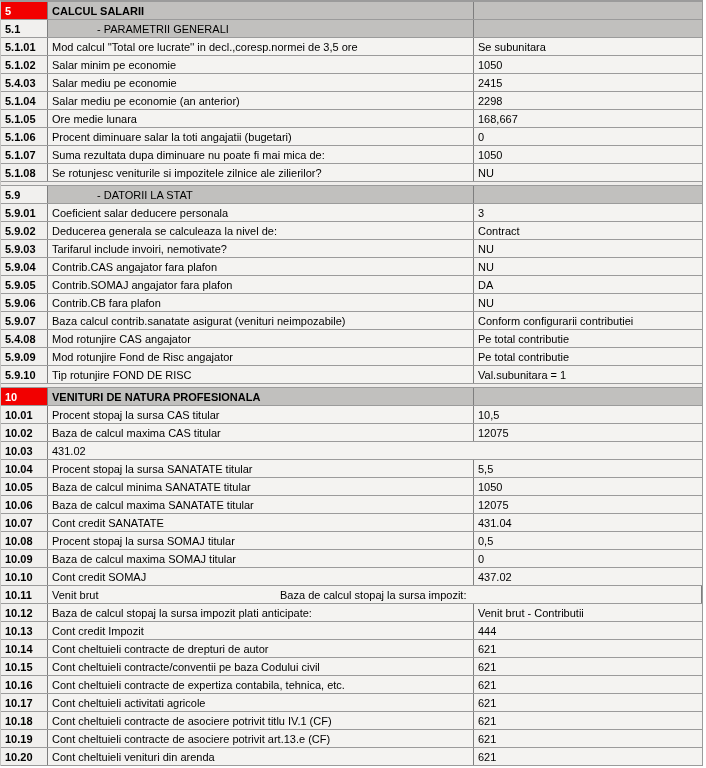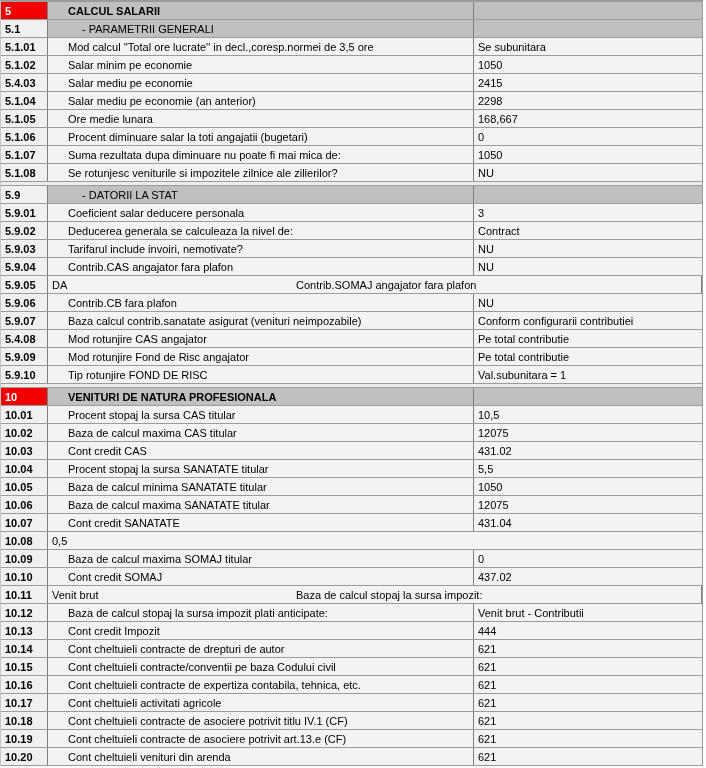--- a/index.html
+++ b/index.html
@@ -41,21 +41,21 @@
   }
   .cell-code {
     width: 47px;
     padding-left: 4px;
     font-weight: bold;
     background: var(--code-bg);
     border-right: 1px solid var(--border-v);
   }
   .cell-desc {
     width: 426px;
-    padding-left: 20px;
+    padding-left: 4px;
     background: var(--cell-light);
     border-right: 1px solid var(--border-v);
   }
   .cell-value {
     flex: 1;
     padding-left: 4px;
     background: var(--cell-light);
   }
   
   .row-section .cell-code {
@@ -66,21 +66,21 @@
   .row-section .cell-value {
     background: var(--header-gray);
     font-weight: bold;
   }
   
   .row-sub .cell-desc,
   .row-sub .cell-value {
     background: var(--header-gray);
   }
   .row-sub .cell-desc {
-    padding-left: 34px;
+    padding-left: 49px;
     font-weight: normal;
     text-align: center;
   }
   
   .sep {
     height: 4px;
     background: var(--sep-bg);
     border-bottom: 1px solid var(--border-h);
   }
 </style>
@@ -159,22 +159,22 @@
       <div class="cell cell-desc">Tarifarul include invoiri, nemotivate?</div>
       <div class="cell cell-value">NU</div>
     </div>
     <div class="row row-data">
       <div class="cell cell-code">5.9.04</div>
       <div class="cell cell-desc">Contrib.CAS angajator fara plafon</div>
       <div class="cell cell-value">NU</div>
     </div>
     <div class="row row-data">
       <div class="cell cell-code">5.9.05</div>
+      <div class="cell cell-desc">Contrib.SOMAJ angajator fara plafon</div>
       <div class="cell cell-value">DA</div>
-      <div class="cell cell-desc">Contrib.SOMAJ angajator fara plafon</div>
     </div>
     <div class="row row-data">
       <div class="cell cell-code">5.9.06</div>
       <div class="cell cell-desc">Contrib.CB fara plafon</div>
       <div class="cell cell-value">NU</div>
     </div>
     <div class="row row-data">
       <div class="cell cell-code">5.9.07</div>
       <div class="cell cell-desc">Baza calcul contrib.sanatate asigurat (venituri neimpozabile)</div>
       <div class="cell cell-value">Conform configurarii contributiei</div>
@@ -205,21 +205,20 @@
       <div class="cell cell-desc">Procent stopaj la sursa CAS titular</div>
       <div class="cell cell-value">10,5</div>
     </div>
     <div class="row row-data">
       <div class="cell cell-code">10.02</div>
       <div class="cell cell-desc">Baza de calcul maxima CAS titular</div>
       <div class="cell cell-value">12075</div>
     </div>
     <div class="row row-data">
       <div class="cell cell-code">10.03</div>
-      <div class="cell cell-desc">Cont credit CAS</div>
       <div class="cell cell-value">431.02</div>
     </div>
     <div class="row row-data">
       <div class="cell cell-code">10.04</div>
       <div class="cell cell-desc">Procent stopaj la sursa SANATATE titular</div>
       <div class="cell cell-value">5,5</div>
     </div>
     <div class="row row-data">
       <div class="cell cell-code">10.05</div>
       <div class="cell cell-desc">Baza de calcul minima SANATATE titular</div>
@@ -230,20 +229,21 @@
       <div class="cell cell-desc">Baza de calcul maxima SANATATE titular</div>
       <div class="cell cell-value">12075</div>
     </div>
     <div class="row row-data">
       <div class="cell cell-code">10.07</div>
       <div class="cell cell-desc">Cont credit SANATATE</div>
       <div class="cell cell-value">431.04</div>
     </div>
     <div class="row row-data">
       <div class="cell cell-code">10.08</div>
+      <div class="cell cell-desc">Procent stopaj la sursa SOMAJ titular</div>
       <div class="cell cell-value">0,5</div>
     </div>
     <div class="row row-data">
       <div class="cell cell-code">10.09</div>
       <div class="cell cell-desc">Baza de calcul maxima SOMAJ titular</div>
       <div class="cell cell-value">0</div>
     </div>
     <div class="row row-data">
       <div class="cell cell-code">10.10</div>
       <div class="cell cell-desc">Cont credit SOMAJ</div>

